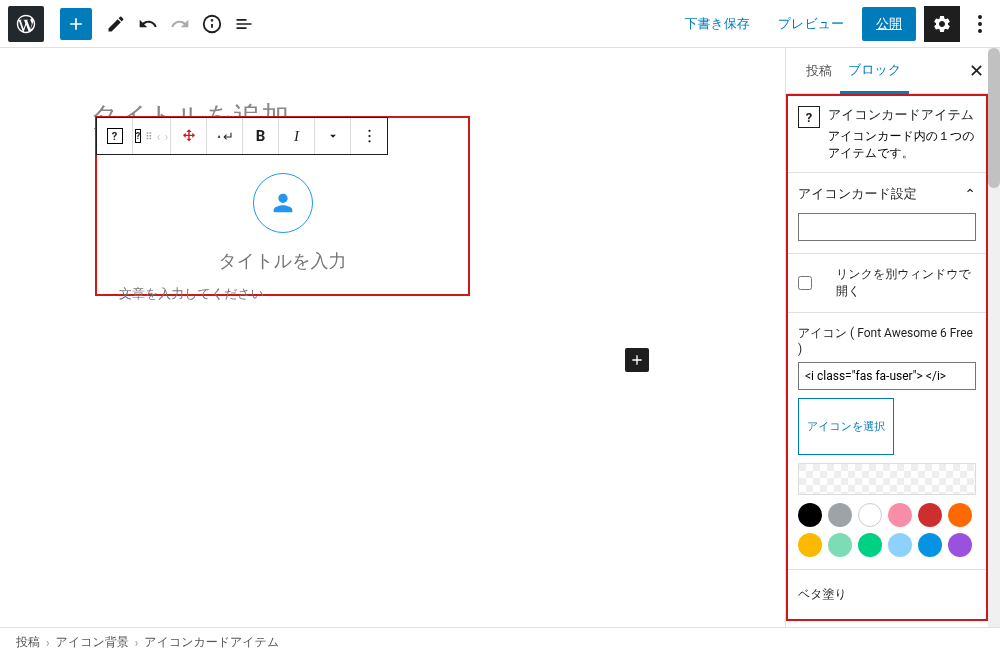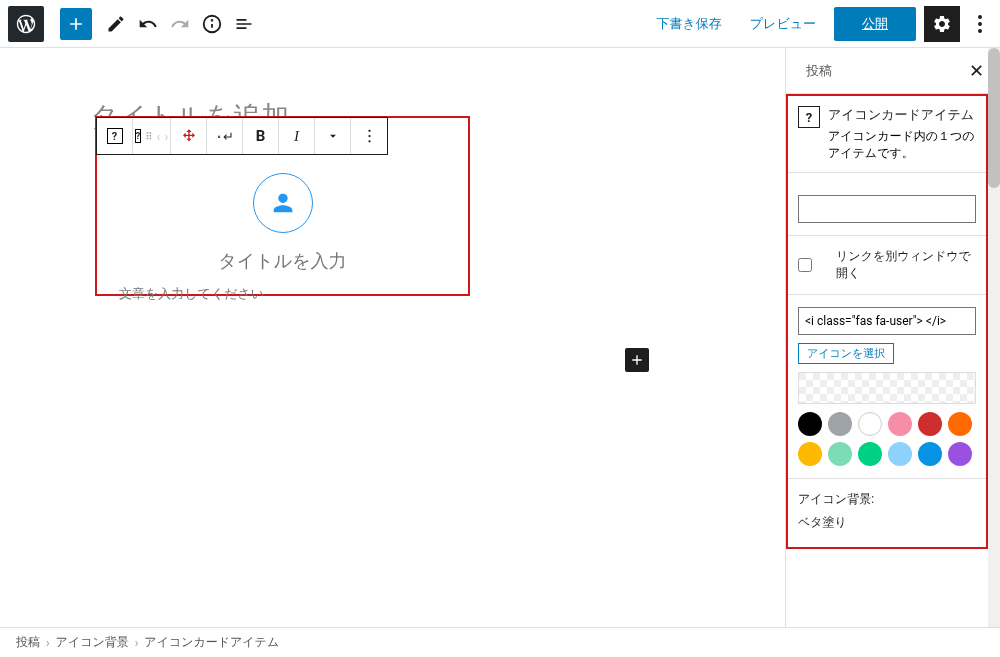--- a/index.html
+++ b/index.html
@@ -6,21 +6,21 @@
 body { font-size: 13px; color: #1e1e1e; background: #fff; width: 1000px; height: 657px; overflow: hidden; position: relative; }
 
 .topbar { height: 48px; border-bottom: 1px solid #e0e0e0; display: flex; align-items: center; padding: 0 8px; }
 .wp-logo { width: 36px; height: 36px; background: #23282d; display: flex; align-items: center; justify-content: center; color: #fff; border-radius: 2px; margin-right: 16px; }
 .wp-logo svg { width: 22px; height: 22px; }
 .add-btn { width: 32px; height: 32px; background: #007cba; color: #fff; display: flex; align-items: center; justify-content: center; border-radius: 2px; cursor: pointer; margin-right: 8px; }
 .tool-btn { width: 32px; height: 32px; display: flex; align-items: center; justify-content: center; cursor: pointer; color: #1e1e1e; }
 .tool-btn.disabled { color: #aaa; }
 .topbar-right { margin-left: auto; display: flex; align-items: center; gap: 8px; }
 .link-btn { color: #007cba; cursor: pointer; padding: 6px 10px; font-size: 13px; }
-.publish-btn { background: #007cba; color: #fff; padding: 8px 28px; border-radius: 2px; cursor: pointer; font-size: 13px; text-decoration: underline; }
+.publish-btn { background: #007cba; color: #fff; padding: 8px 14px; border-radius: 2px; cursor: pointer; font-size: 13px; text-decoration: underline; }
 .settings-btn { width: 36px; height: 36px; background: #1e1e1e; color: #fff; display: flex; align-items: center; justify-content: center; cursor: pointer; }
 .more-btn { width: 24px; height: 36px; display: flex; align-items: center; justify-content: center; cursor: pointer; }
 
 .editor-area { position: absolute; top: 48px; left: 0; right: 215px; bottom: 30px; overflow: auto; }
 .title-input { margin: 50px 0 0 90px; color: #888; font-size: 28px; font-weight: 400; }
 .block-card { position: absolute; top: 68px; left: 95px; width: 375px; height: 180px; border: 2px solid #cc1818; }
 .block-toolbar { display: flex; background: #fff; border: 1px solid #1e1e1e; margin: -1px 0 0 -1px; height: 38px; width: 292px; }
 .tb-cell { border-right: 1px solid #ddd; display: flex; align-items: center; justify-content: center; padding: 0 8px; min-width: 36px; cursor: pointer; }
 .tb-cell:last-child { border-right: none; }
 .tb-cell.wide { padding: 0 6px; gap: 4px; }
@@ -44,21 +44,21 @@
 .block-info-icon { width: 22px; height: 22px; border: 1px solid #1e1e1e; display: flex; align-items: center; justify-content: center; font-size: 13px; font-weight: bold; flex-shrink: 0; }
 .block-info-text .name { font-size: 13px; margin-bottom: 4px; }
 .block-info-text .desc { font-size: 12px; color: #000000; line-height: 1.4; }
 .panel { border-top: 1px solid #e0e0e0; padding: 12px 10px; }
 .panel-head { display: flex; justify-content: space-between; align-items: center; cursor: pointer; font-size: 13px; }
 .panel-body { margin-top: 10px; }
 .field-label { font-size: 12px; margin-bottom: 6px; display: block; }
 .text-input { width: 100%; border: 1px solid #757575; padding: 6px; font-size: 12px; }
 .checkbox-row { display: flex; align-items: center; gap: 24px; font-size: 12px; }
 .checkbox-row input { width: 16px; height: 16px; }
-.outline-btn { border: 1px solid #007cba; color: #007cba; padding: 2px 8px; font-size: 11px; cursor: pointer; display: inline-block; }
+.outline-btn { border: 1px solid #007cba; color: #007cba; padding: 20px 8px; font-size: 11px; cursor: pointer; display: inline-block; }
 .checker { height: 32px; background: repeating-conic-gradient(#fff 0 25%, #eee 0 50%) 0 0/14px 14px; margin: 8px 0; border: 1px solid #ddd; }
 .swatches { display: flex; flex-wrap: wrap; gap: 6px; }
 .swatch { width: 24px; height: 24px; border-radius: 50%; cursor: pointer; }
 .swatch.white { border: 1px solid #ccc; }
 .clear-btn { border: 1px solid #757575; padding: 3px 8px; font-size: 11px; float: right; margin-top: 8px; cursor: pointer; }
 .radio-row { display: flex; align-items: center; gap: 6px; font-size: 12px; margin: 4px 0; }
 .chev { font-size: 14px; }
 
 .footer { position: absolute; bottom: 0; left: 0; right: 0; height: 30px; border-top: 1px solid #e0e0e0; display: flex; align-items: center; padding: 0 16px; font-size: 12px; color: #555; gap: 6px; }
 .footer .crumb { cursor: pointer; }
@@ -175,42 +175,48 @@
   <div class="add-block-float">
     <svg width="16" height="16" viewBox="0 0 24 24" fill="currentColor">
         <path d="M19 13h-6v6h-2v-6H5v-2h6V5h2v6h6v2z"></path>
       </svg>
   </div>
 </div>
 
 <div class="sidebar">
   <div class="side-tabs">
     <div class="side-tab">投稿</div>
+    <div class="side-tab active">ブロック</div>
     <div class="side-close">✕</div>
   </div>
   <div class="side-body">
     <div class="block-info">
       <div class="block-info-icon">?</div>
       <div class="block-info-text">
         <div class="name">アイコンカードアイテム</div>
         <div class="desc">アイコンカード内の１つのアイテムです。</div>
       </div>
     </div>
     <div class="panel">
+      <div class="panel-head">
+        <span>アイコンカード設定</span>
+          <span class="chev">⌃</span>
+      </div>
       <div class="panel-body">
         <input class="text-input" value="" style="">
       </div>
     </div>
     <div class="panel">
       <label class="checkbox-row">
         <input type="checkbox" style="">
           <span>リンクを別ウィンドウで開く</span>
       </label>
     </div>
     <div class="panel">
+      <label class="field-label">アイコン ( Font Awesome 6 Free )</label>
       <input class="text-input" value="&lt;i class=&quot;fas fa-user&quot;&gt; &lt;/i&gt;" style="">
       <div style="margin-top:8px;">
         <span class="outline-btn">アイコンを選択</span>
       </div>
       <div class="checker"></div>
       <div class="swatches" id="swatches">
           <div class="swatch" style="background: rgb(0, 0, 0);"></div>
           <div class="swatch" style="background: rgb(158, 163, 168);"></div>
           <div class="swatch white" style="background: rgb(255, 255, 255);"></div>
           <div class="swatch" style="background: rgb(247, 141, 167);"></div>
@@ -218,21 +224,20 @@
           <div class="swatch" style="background: rgb(255, 105, 0);"></div>
           <div class="swatch" style="background: rgb(252, 185, 0);"></div>
           <div class="swatch" style="background: rgb(123, 220, 181);"></div>
           <div class="swatch" style="background: rgb(0, 208, 132);"></div>
           <div class="swatch" style="background: rgb(142, 209, 252);"></div>
           <div class="swatch" style="background: rgb(6, 147, 227);"></div>
           <div class="swatch" style="background: rgb(155, 81, 224);"></div>
         </div>
     </div>
     <div class="panel">
-      <label class="field-label">アイコン背景:</label>
       <div class="radio-row">
           <span>ベタ塗り</span>
         </div>
 
     </div>
 
   </div>
   <div class="sidebar-scroll">
       <div class="sidebar-thumb"></div>
     </div>

